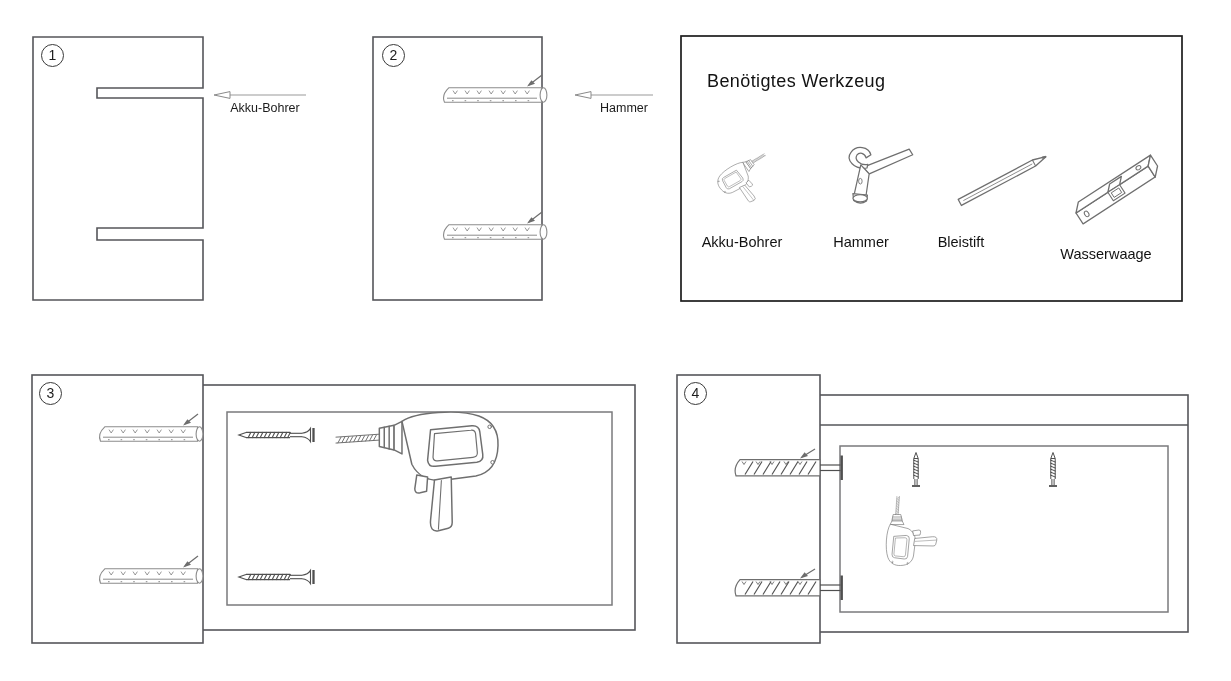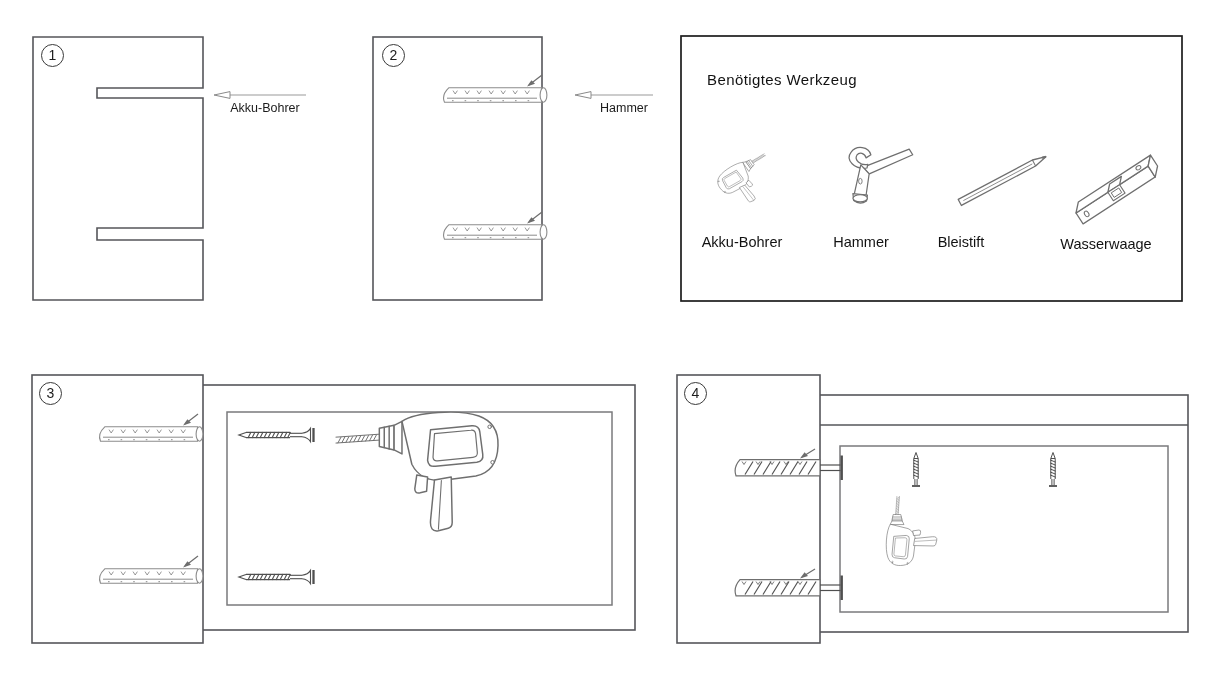--- a/index.html
+++ b/index.html
@@ -5,21 +5,21 @@
   *{margin:0;padding:0;box-sizing:border-box}
   html,body{background:#ffffff}
   body{font-family:"Liberation Sans",sans-serif}
   .sheet{position:relative;width:1231px;height:681px;background:#fff;overflow:hidden}
   .sheet svg.art{position:absolute;left:0;top:0}
   .abs{position:absolute}
   .badge{width:23px;height:23px;border:1.4px solid #3a3a3a;border-radius:50%;
          font-size:14px;line-height:20px;text-align:center;color:#1d1d1d;background:#fff}
   .arrow-lbl{font-size:12.5px;color:#1b1b1b;white-space:nowrap;transform:translateX(-50%)}
   .tool-lbl{font-size:14.5px;color:#121212;white-space:nowrap;transform:translateX(-50%)}
-  .panel-title{font-size:15px;color:#121212;letter-spacing:.4px;white-space:nowrap}
+  .panel-title{font-size:18px;color:#121212;letter-spacing:.4px;white-space:nowrap}
 </style>
 </head>
 <body>
 
 <div class="sheet">
 
   <svg class="art" width="1231" height="681" viewBox="0 0 1231 681">
     <defs>
 
       <g id="sym-dowel">
@@ -168,15 +168,15 @@
   <div class="abs badge" style="left:684px;top:382px">4</div>
 
   <div class="abs arrow-lbl" style="left:265px;top:101px">Akku-Bohrer</div>
   <div class="abs arrow-lbl" style="left:624px;top:101px">Hammer</div>
 
   <div class="abs panel-title" style="left:707px;top:71px">Benötigtes Werkzeug</div>
 
   <div class="abs tool-lbl" style="left:742px;top:234px">Akku-Bohrer</div>
   <div class="abs tool-lbl" style="left:861px;top:234px">Hammer</div>
   <div class="abs tool-lbl" style="left:961px;top:234px">Bleistift</div>
-  <div class="abs tool-lbl" style="left:1106px;top:236px">Wasserwaage</div>
+  <div class="abs tool-lbl" style="left:1106px;top:246px">Wasserwaage</div>
 
 </div>
 
 </body></html>

